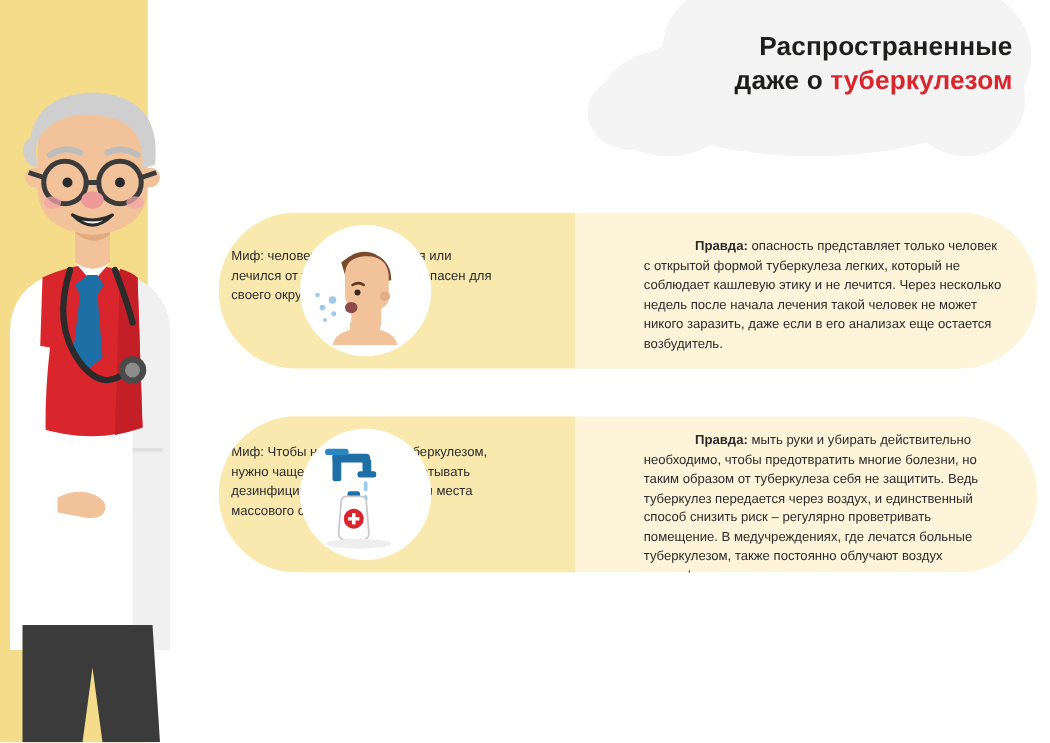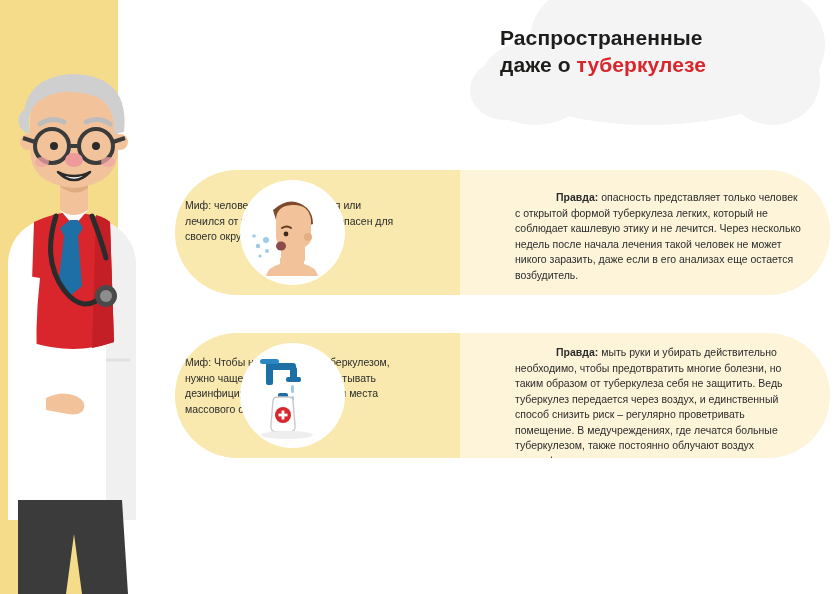--- a/index.html
+++ b/index.html
@@ -51,20 +51,21 @@
   .cloud .blob {
     position: absolute;
     background: #f4f4f4;
     border-radius: 50%;
   }
   .title-block {
     position: absolute;
     left: 500px;
     top: 24px;
     width: 310px;
+    text-align: right;
     z-index: 5;
   }
   .title-line {
     font-size: 21px;
     font-weight: bold;
     color: #1d1d1b;
     line-height: 27px;
     letter-spacing: 0.1px;
   }
   .title-accent {
@@ -145,21 +146,21 @@
     <div class="blob" style="left:10px; top:80px; width:110px; height:85px;"></div>
     <div class="blob" style="left:60px; top:25px; width:120px; height:110px;"></div>
     <div class="blob" style="left:140px; top:5px; width:150px; height:130px;"></div>
     <div class="blob" style="left:240px; top:30px; width:115px; height:110px;"></div>
     <div class="blob" style="left:255px; top:75px; width:95px; height:90px;"></div>
     <div class="blob" style="left:0px; top:100px; width:70px; height:60px;"></div>
   </div>
 
   <div class="title-block">
     <div class="title-line">Распространенные</div>
-    <div class="title-line"><span>даже о </span><span class="title-accent">туберкулезе</span></div>
+    <div class="title-line"><span>даже о </span><span class="title-accent">туберкулезом</span></div>
   </div>
 
   <div class="row row1">
     <div class="half-left"></div>
     <div class="half-right"></div>
     <div class="myth-text"><span class="lbl">Миф:</span><span> человек, который лечится или лечился от туберкулеза, очень опасен для своего окружения.</span></div>
     <div class="truth-text"><span class="lbl">Правда:</span><span> опасность представляет только человек с открытой формой туберкулеза легких, который не соблюдает кашлевую этику и не лечится. Через несколько недель после начала лечения такой человек не может никого заразить, даже если в его анализах еще остается возбудитель.</span></div>
   </div>
 
   <div class="icon-circle" style="top:180px;">

